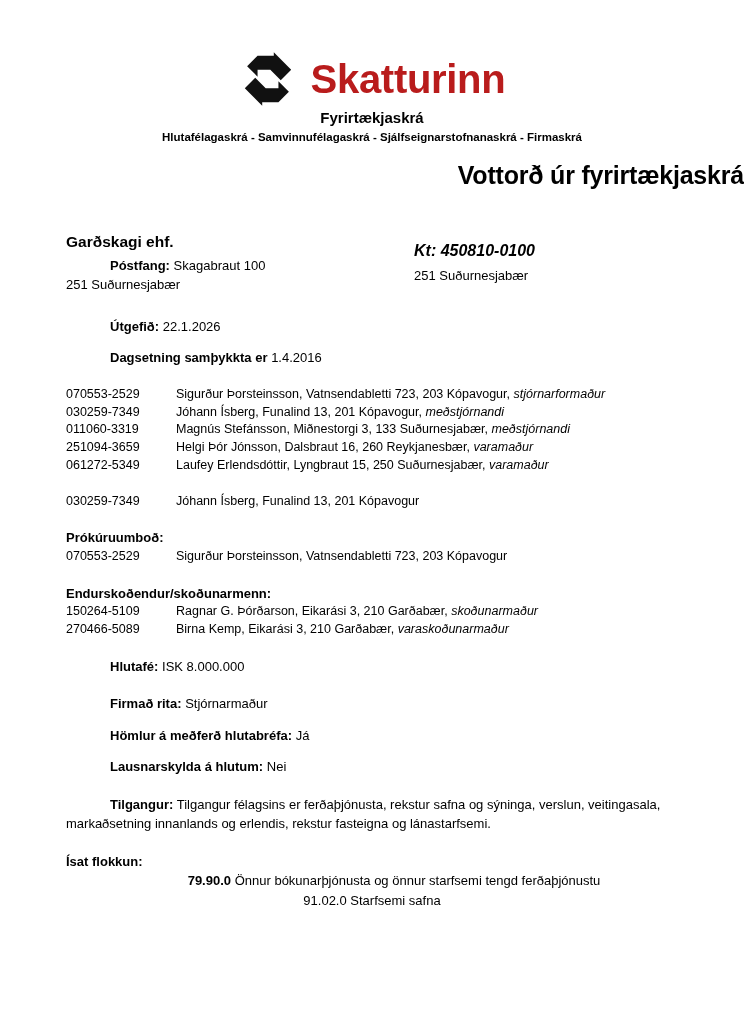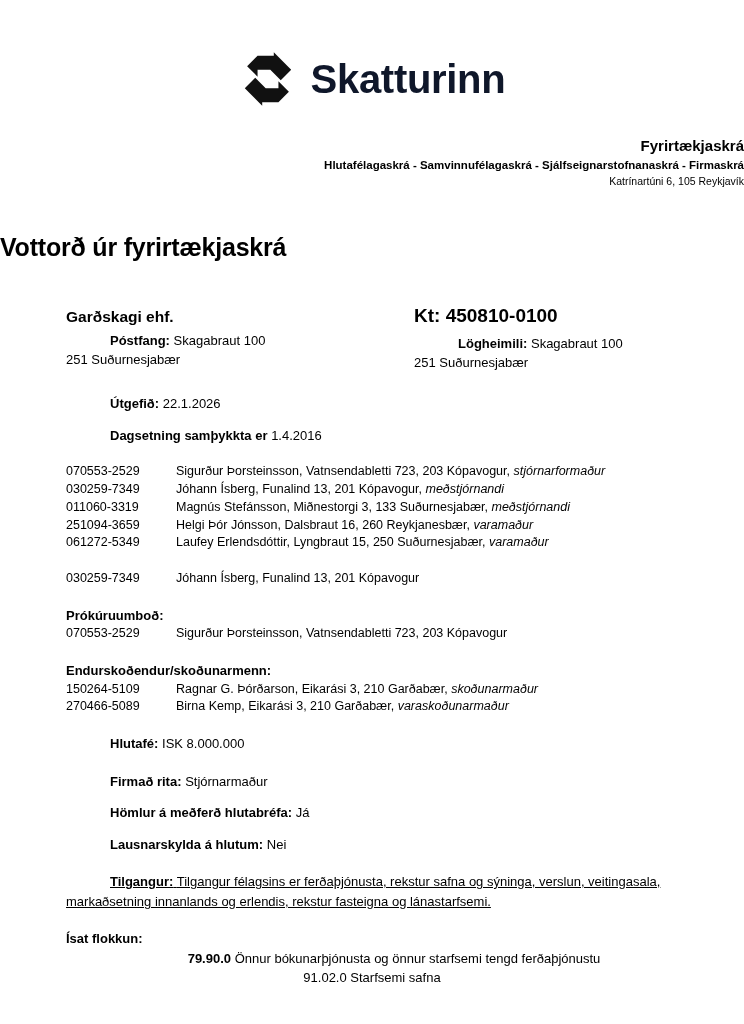--- a/index.html
+++ b/index.html
@@ -38,27 +38,26 @@
     width: 58px;
     height: 58px;
     flex: 0 0 auto;
     display: block;
   }
   .logo-word {
     font-size: 40px;
     font-weight: bold;
     letter-spacing: -0.3px;
     line-height: 1;
-    color: #0f172a;
+    color: #b91c1c;
   }
 
   
   .registry {
-    text-align: right;
-    margin-top: 28px;
+    text-align: center;
   }
   .registry-title {
     font-size: 15px;
     font-weight: bold;
     line-height: 1.3;
   }
   .registry-sub {
     font-size: 11.5px;
     font-weight: bold;
     line-height: 1.35;
@@ -66,24 +65,24 @@
   }
   .registry-addr {
     font-size: 10.5px;
     font-weight: normal;
     line-height: 1.35;
     margin-top: 1px;
   }
 
   
   .doc-title {
-    text-align: left;
+    text-align: right;
     font-size: 25px;
     font-weight: bold;
-    margin-top: 45px;
+    margin-top: 16px;
     letter-spacing: -0.2px;
   }
 
   
   .content {
     padding: 0 66px;
     margin-top: 40px;
     font-size: 13px;
     line-height: 1.5;
   }
@@ -94,24 +93,25 @@
   }
   .col-left { width: 320px; flex: 0 0 auto; }
   .col-right { flex: 1 1 auto; padding-left: 8px; }
 
   .company-name {
     font-size: 15.5px;
     font-weight: bold;
     margin-bottom: 4px;
   }
   .kt-line {
-    font-size: 19px;
+    font-size: 16px;
     font-weight: bold;
     margin-bottom: 4px;
     padding-left: 20px;
+    font-style: italic;
   }
   .addr-line { font-size: 13px; line-height: 1.45; }
   .addr-line.indent { padding-left: 20px; }
 
   .gap-sm { height: 12px; }
   .gap-md { height: 18px; }
   .gap-lg { height: 22px; }
 
   b, .b { font-weight: bold; padding-left: 44px; }
   i, .i { font-style: italic; }
@@ -131,21 +131,20 @@
   }
   .person-id {
     width: 110px;
     flex: 0 0 auto;
   }
   .person-desc { flex: 1 1 auto; }
 
   .para {
     font-size: 13px;
     line-height: 1.5;
-    text-decoration: underline;
   }
 
   .isat-row { font-size: 13px; line-height: 1.5; text-align: center; }
 </style>
 </head>
 <body>
 
 <div class="page">
 
   <div class="logo-block">
@@ -153,45 +152,40 @@
       <path d="M62 6 L92 36 L74 54 L56 36 L40 36 L40 52 L58 70 L40 88 L10 58 L10 22 L28 6 Z" fill="#111111" opacity="0"></path>
       <path d="M60 4 L90 34 L72 52 L54 34 L32 34 L32 46 L14 28 L32 10 L60 10 Z" fill="#111111"></path>
       <path d="M40 96 L10 66 L28 48 L46 66 L68 66 L68 54 L86 72 L68 90 L40 90 Z" fill="#111111"></path>
     </svg>
     <div class="logo-word">Skatturinn</div>
   </div>
 
   <div class="registry">
     <div class="registry-title">Fyrirtækjaskrá</div>
     <div class="registry-sub">Hlutafélagaskrá - Samvinnufélagaskrá - Sjálfseignarstofnanaskrá - Firmaskrá</div>
-    <div class="registry-addr">Katrínartúni 6, 105 Reykjavík</div>
   </div>
 
   <div class="doc-title">Vottorð úr fyrirtækjaskrá</div>
 
   <div class="content">
 
     <div class="two-col">
       <div class="col-left">
         <div class="company-name">Garðskagi ehf.</div>
         <div class="addr-line">
           <b>Póstfang:</b>
           <span>Skagabraut 100</span>
         </div>
         <div class="addr-line">251 Suðurnesjabær</div>
       </div>
       <div class="col-right">
         <div class="kt-line">
           <span>Kt:</span>
           <span>450810-0100</span>
         </div>
-        <div class="addr-line indent">
-          <b>Lögheimili:</b>
-          <span>Skagabraut 100</span>
-        </div>
         <div class="addr-line indent">251 Suðurnesjabær</div>
       </div>
     </div>
 
     <div class="gap-lg"></div>
 
     <div class="stmt">
       <b>Útgefið:</b>
       <span>22.1.2026</span>
     </div>

